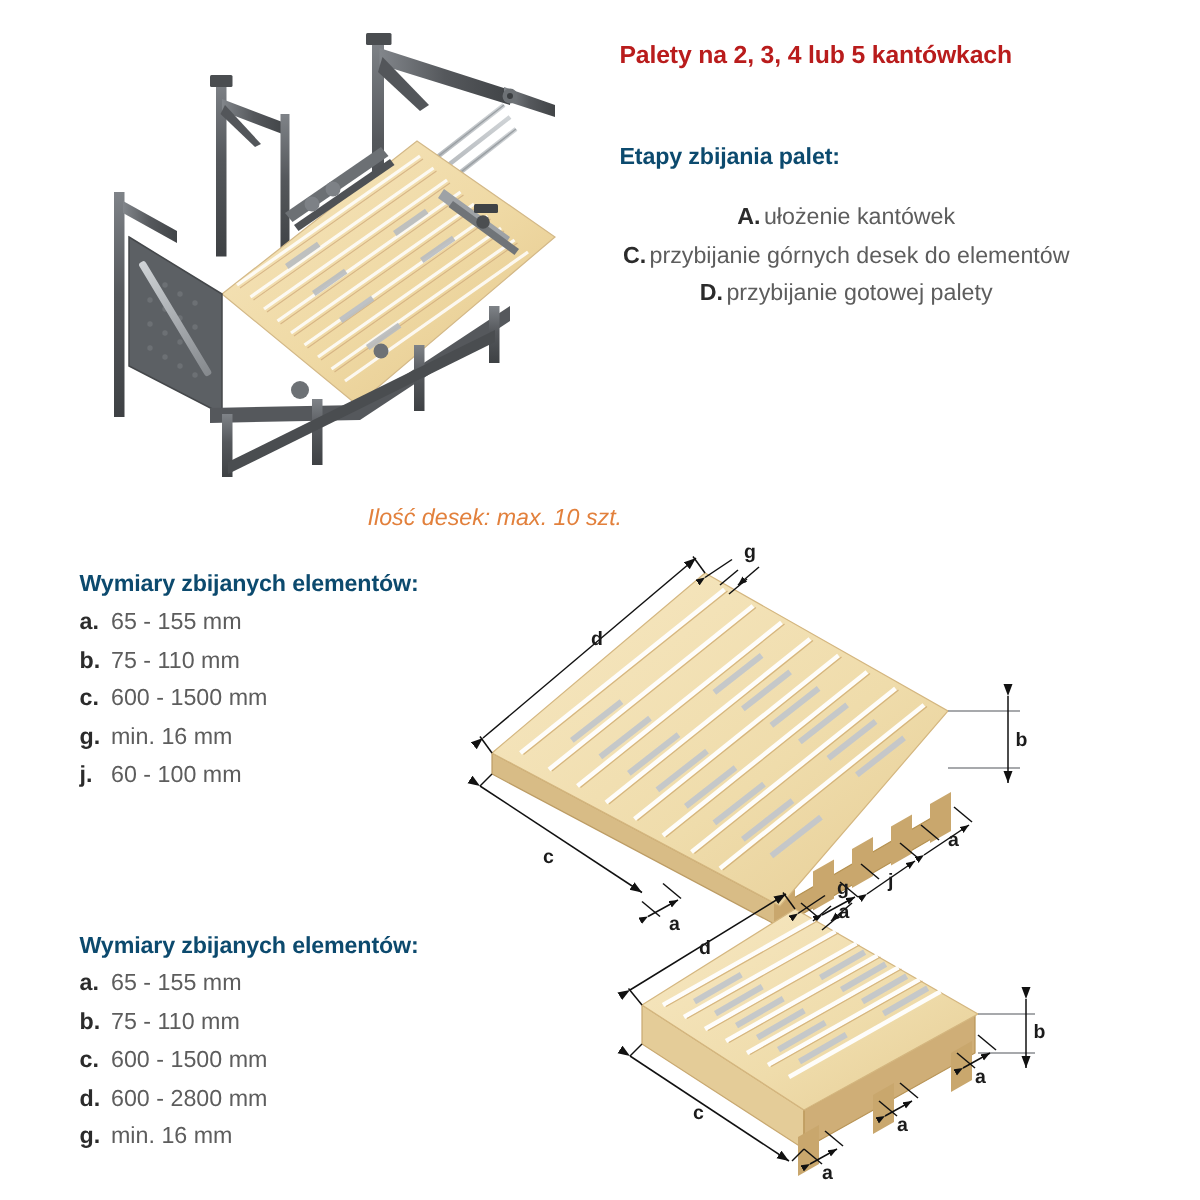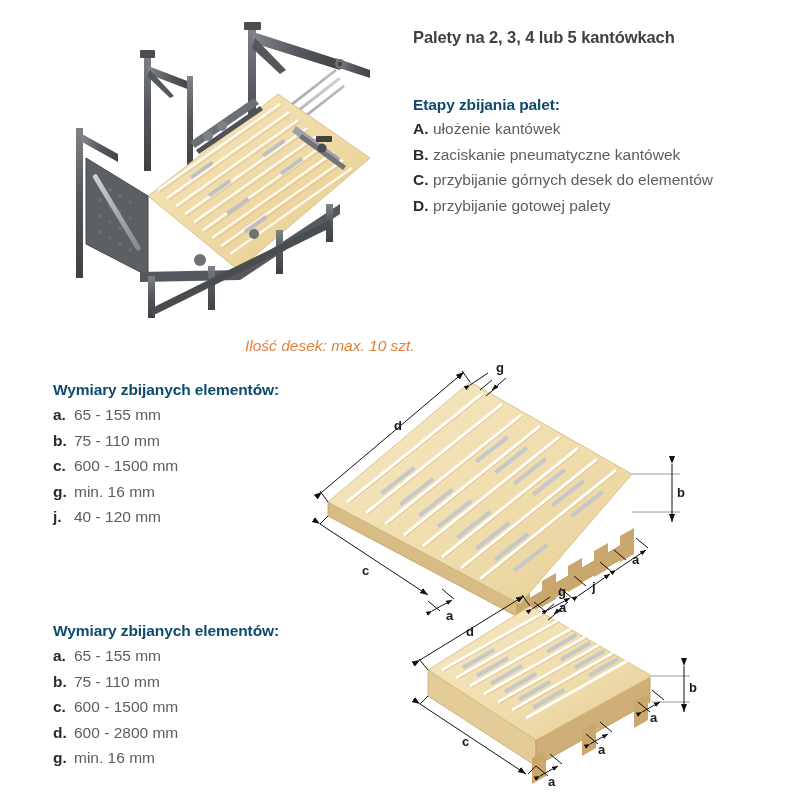--- a/index.html
+++ b/index.html
@@ -14,21 +14,21 @@
   
   .h-bold {
     font-weight: bold;
     color: #0c4a6e;
     font-size: 15.5px;
     letter-spacing: -0.1px;
     white-space: nowrap;
   }
   .title {
     font-weight: bold;
-    color: #404040;
+    color: #b91c1c;
     font-size: 16.5px;
     letter-spacing: -0.1px;
     white-space: nowrap;
   }
   .list { list-style: none; }
   .list li {
     font-size: 15.5px;
     color: #5d5d5d;
     line-height: 25.5px;
     white-space: nowrap;
@@ -42,21 +42,21 @@
     font-style: italic;
     color: #e2803c;
     font-size: 15.5px;
     white-space: nowrap;
     margin-left: 40px;
   }
 
   
   #title-block { position: absolute; left: 413px; top: 28px; }
   #stages-block { position: absolute; left: 413px; top: 96px; }
-  #stages-block .list { margin-top: 2px; }
+  #stages-block .list { margin-top: 18px; text-align: center; }
   #stages-block .list li .key { width: 20px; }
 
   #note-block { position: absolute; left: 205px; top: 337px; }
 
   #dims1-block { position: absolute; left: 53px; top: 381px; }
   #dims1-block .list { margin-top: 3px; }
   #dims1-block .list li .key { width: 21px; }
 
   #dims2-block { position: absolute; left: 53px; top: 622px; }
   #dims2-block .list { margin-top: 3px; }
@@ -221,23 +221,20 @@
     <div class="title">Palety na 2, 3, 4 lub 5 kantówkach</div>
   </div>
 
   <div id="stages-block">
     <div class="h-bold">Etapy zbijania palet:</div>
     <ul class="list">
       <li>
         <span class="key">A.</span><span>ułożenie kantówek</span>
       </li>
       <li>
-        <span class="key">B.</span><span>zaciskanie pneumatyczne kantówek</span>
-      </li>
-      <li>
         <span class="key">C.</span><span>przybijanie górnych desek do elementów</span>
       </li>
       <li>
         <span class="key">D.</span><span>przybijanie gotowej palety</span>
       </li>
     </ul>
   </div>
 
   <div id="note-block">
     <div class="note">Ilość desek: max. 10 szt.</div>
@@ -252,21 +249,21 @@
       <li>
         <span class="key">b.</span><span>75 - 110 mm</span>
       </li>
       <li>
         <span class="key">c.</span><span>600 -  1500 mm</span>
       </li>
       <li>
         <span class="key">g.</span><span>min. 16 mm</span>
       </li>
       <li>
-        <span class="key">j.</span><span>40 - 120 mm</span>
+        <span class="key">j.</span><span>60 - 100 mm</span>
       </li>
     </ul>
   </div>
 
   <div id="dims2-block">
     <div class="h-bold">Wymiary zbijanych elementów:</div>
     <ul class="list">
       <li>
         <span class="key">a.</span><span>65 - 155 mm</span>
       </li>

